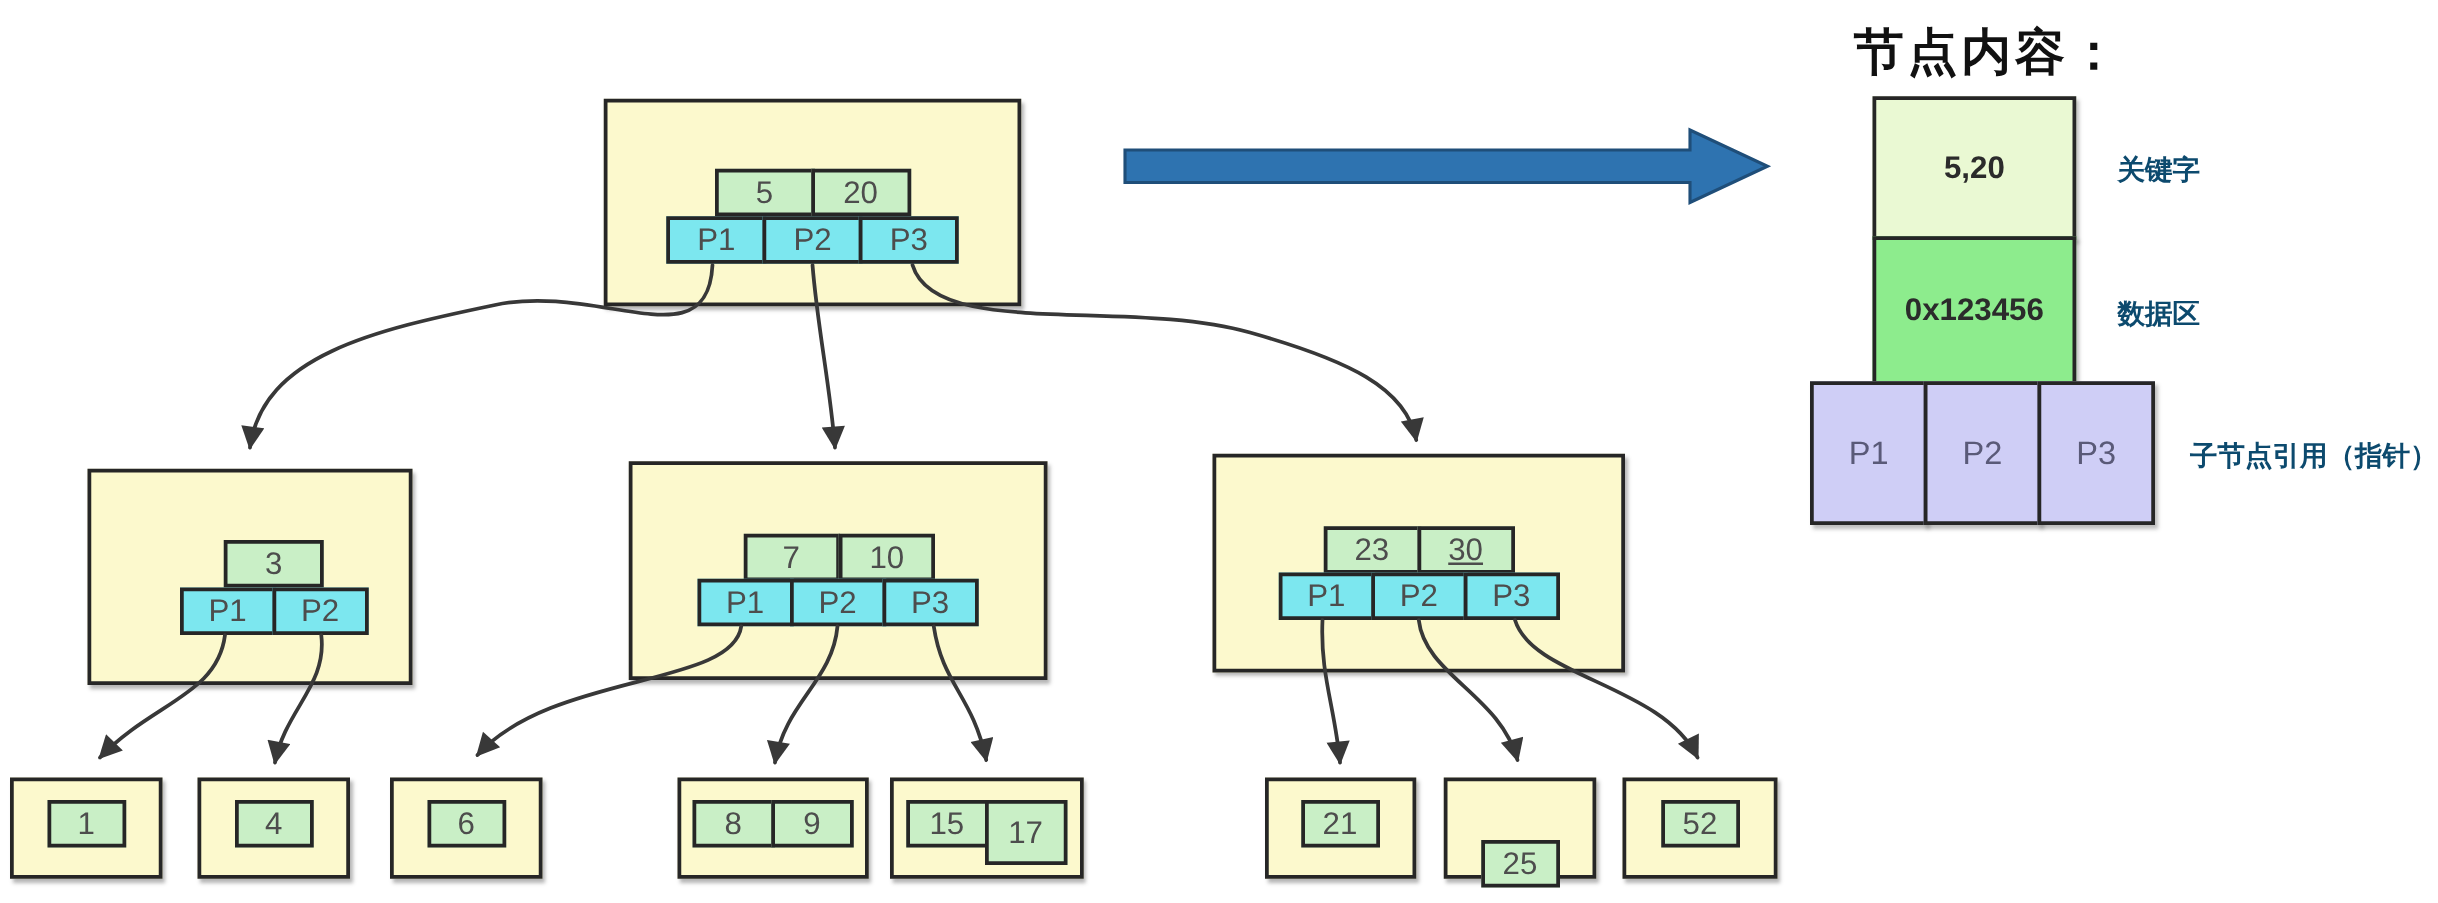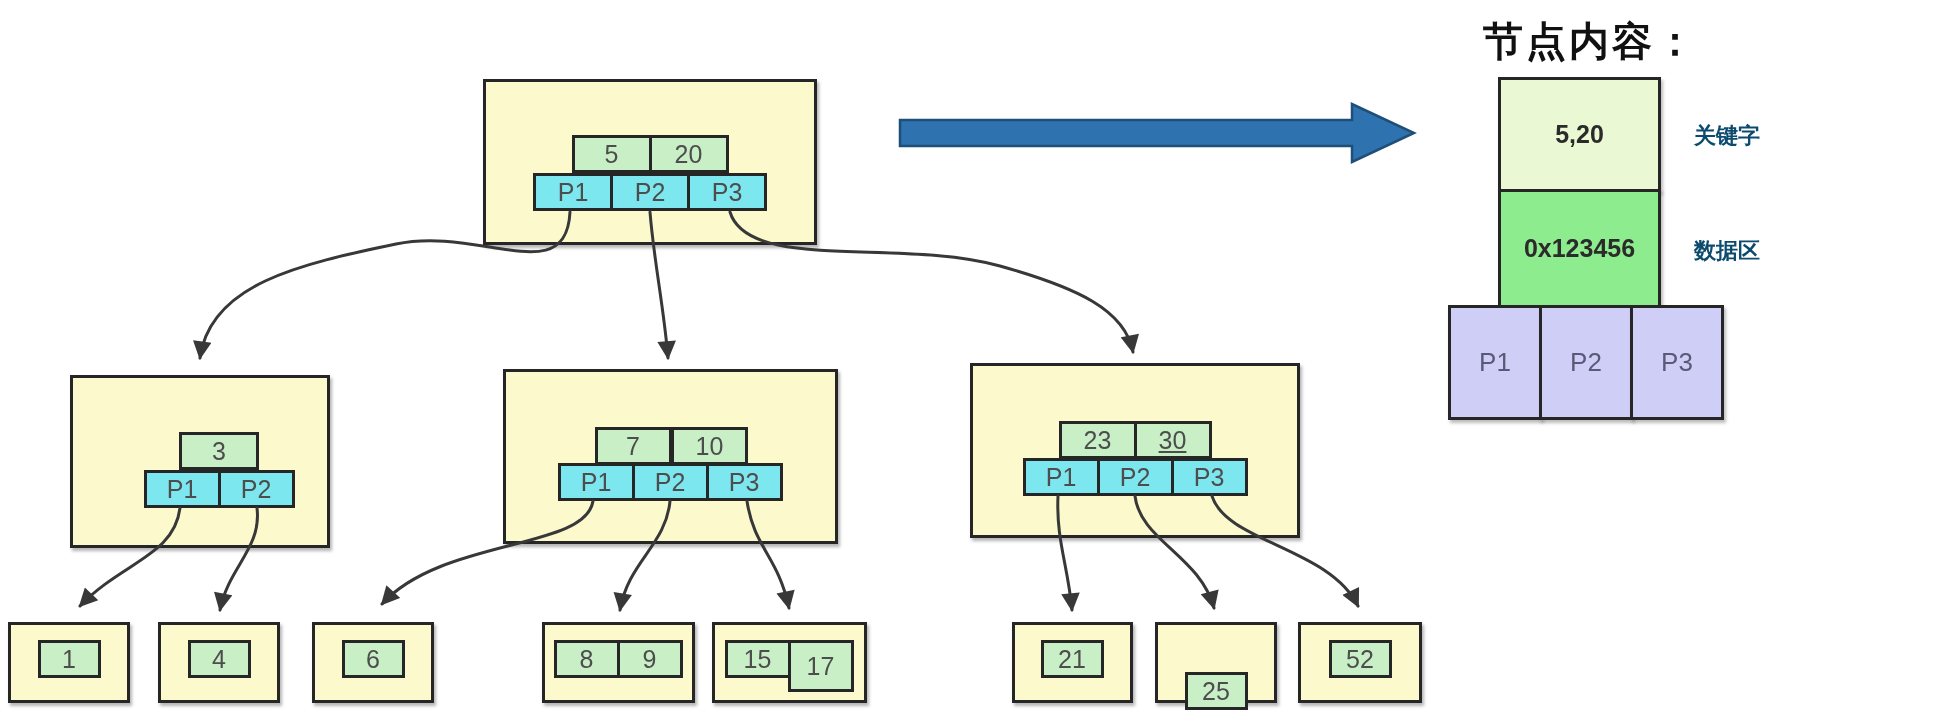--- a/index.html
+++ b/index.html
@@ -128,14 +128,15 @@
   </div>
   <div class="lbox lg-data">
     <span class="lg-val">0x123456</span>
   </div>
   <div class="lbox lg-ptr p1">P1</div>
   <div class="lbox lg-ptr p2">P2</div>
   <div class="lbox lg-ptr p3">P3</div>
 
   <div class="lg-label lbl-key">关键字</div>
   <div class="lg-label lbl-data">数据区</div>
+  <div class="lg-label lbl-ptr">子节点引用（指针）</div>
 
 </div>
 
 </body></html>

